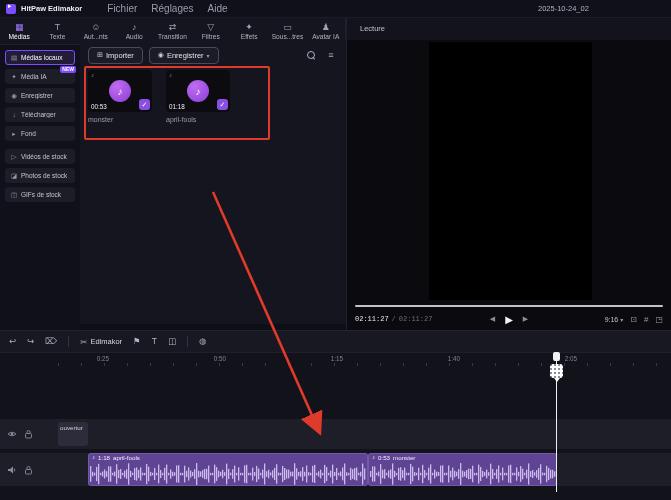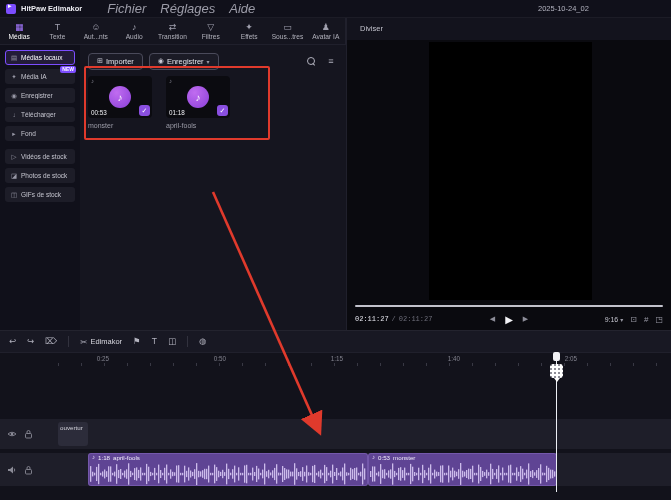--- a/index.html
+++ b/index.html
@@ -5,21 +5,21 @@
   * { box-sizing: border-box; margin: 0; padding: 0; }
   html, body { background: #000; }
   body { font-family: "Liberation Sans", "DejaVu Sans", sans-serif; }
   .app { position: relative; width: 671px; height: 500px; background: #0e0e16; overflow: hidden; color: #c8c8d2; }
 
   
   .menubar { position: absolute; left: 0; top: 0; width: 671px; height: 18px; background: #10101a; display: flex; align-items: center; padding: 0 6px; border-bottom: 1px solid #1c1c26; }
   .logo { width: 10px; height: 10px; border-radius: 2px; background: var(--accent, #7c4dff); margin-right: 5px; position: relative; }
   .logo::after { content: "▸"; position: absolute; left: 2px; top: -2px; font-size: 7px; color: #fff; }
   .app-name { font-size: 7.5px; font-weight: bold; color: #ececf2; margin-right: 18px; white-space: nowrap; }
-  .menu-item { font-size: 13px; color: #9c9ca8; padding: 0 7px; cursor: default; font-style: italic; }
+  .menu-item { font-size: 10px; color: #9c9ca8; padding: 0 7px; cursor: default; }
   .doc-title { position: absolute; left: 538px; top: 0; line-height: 18px; font-size: 7.5px; color: #b4b4c0; }
 
   
   .ribbon { position: absolute; left: 0; top: 18px; width: 346px; height: 27px; background: #15151f; border-bottom: 1px solid #20202c; border-right: 1px solid #20202c; display: flex; }
   .tab { flex: 1; display: flex; flex-direction: column; align-items: center; justify-content: center; gap: 1px; cursor: pointer; }
   .tab .ic { font-size: 9px; line-height: 1; color: #a0a0ae; }
   .tab .lb { font-size: 6.6px; color: #b2b2bc; white-space: nowrap; }
   .tab.active .ic { color: #a478ff; }
   .tab.active .lb { color: #ffffff; }
 
@@ -27,21 +27,21 @@
   .sidebar { position: absolute; left: 0; top: 45px; width: 80px; height: 285px; background: #10101a; padding-top: 5px; }
   .side-item { position: relative; margin: 0 5px 4px 5px; height: 15px; background: #1d1d28; border: 1px solid transparent; border-radius: 3px; display: flex; align-items: center; gap: 3px; padding: 0 4px; cursor: pointer; }
   .side-item .ic { font-size: 6.5px; color: #9898a6; width: 8px; text-align: center; flex: none; }
   .side-item .lb { font-size: 6.5px; color: #c6c6d0; white-space: nowrap; overflow: hidden; }
   .side-item.active { border-color: var(--accent, #7c4dff); background: #231c38; }
   .side-item.active .lb { color: #fff; }
   .side-item.group-gap { margin-top: 8px; }
   .new-badge { position: absolute; top: -4px; right: -2px; background: var(--accent, #7c4dff); color: #fff; font-size: 5px; font-weight: bold; padding: 1px 2px; border-radius: 2px; line-height: 1; }
 
   
-  .media-panel { position: absolute; left: 80px; top: 45px; width: 266px; height: 285px; background: #15151f; }
+  .media-panel { position: absolute; left: 80px; top: 39px; width: 266px; height: 285px; background: #15151f; }
   .mp-controls { position: absolute; left: 8px; right: 8px; top: 7px; height: 18px; display: flex; align-items: center; gap: 6px; }
   .mp-btn { display: inline-flex; align-items: center; gap: 3px; border: 1px solid #4a4a5a; border-radius: 4px; padding: 3px 8px; font-size: 7.5px; color: #e2e2ea; background: #1b1b26; cursor: pointer; white-space: nowrap; }
   .mp-btn .ic { font-size: 7px; color: #c8c8d4; }
   .mp-btn .caret { font-size: 6px; color: #9898a4; }
   .mp-spacer { flex: 1; }
   .icon-btn { width: 14px; height: 14px; display: flex; align-items: center; justify-content: center; color: #b0b0bc; font-size: 9px; cursor: pointer; }
   .search-glyph { position: relative; width: 9px; height: 9px; display: inline-block; }
   .search-glyph::before { content: ""; position: absolute; left: 0; top: 0; width: 6px; height: 6px; border: 1.2px solid #b0b0bc; border-radius: 50%; }
   .search-glyph::after { content: ""; position: absolute; left: 6.4px; top: 6.4px; width: 3.4px; height: 1.3px; background: #b0b0bc; transform: rotate(45deg); transform-origin: 0 0; }
   .mp-grid { position: absolute; left: 8px; top: 31px; display: flex; gap: 14px; }
@@ -236,21 +236,21 @@
           <span class="thumb-dur">01:18</span>
           <span class="check-badge">✓</span>
         </div>
         <div class="m-name">april-fools</div>
       </div>
     </div>
   </div>
 
   <div class="preview">
     <div class="pv-header">
-      <div class="lb">Diviser</div>
+      <div class="lb">Lecture</div>
     </div>
     <div class="pv-video"></div>
     <div class="pv-seek"></div>
     <div class="pv-controls">
       <span class="pv-time">
         <span class="cur">02:11:27</span>
         <span class="sep">/</span>
         <span class="tot">02:11:27</span>
       </span>
       <span class="transport">

